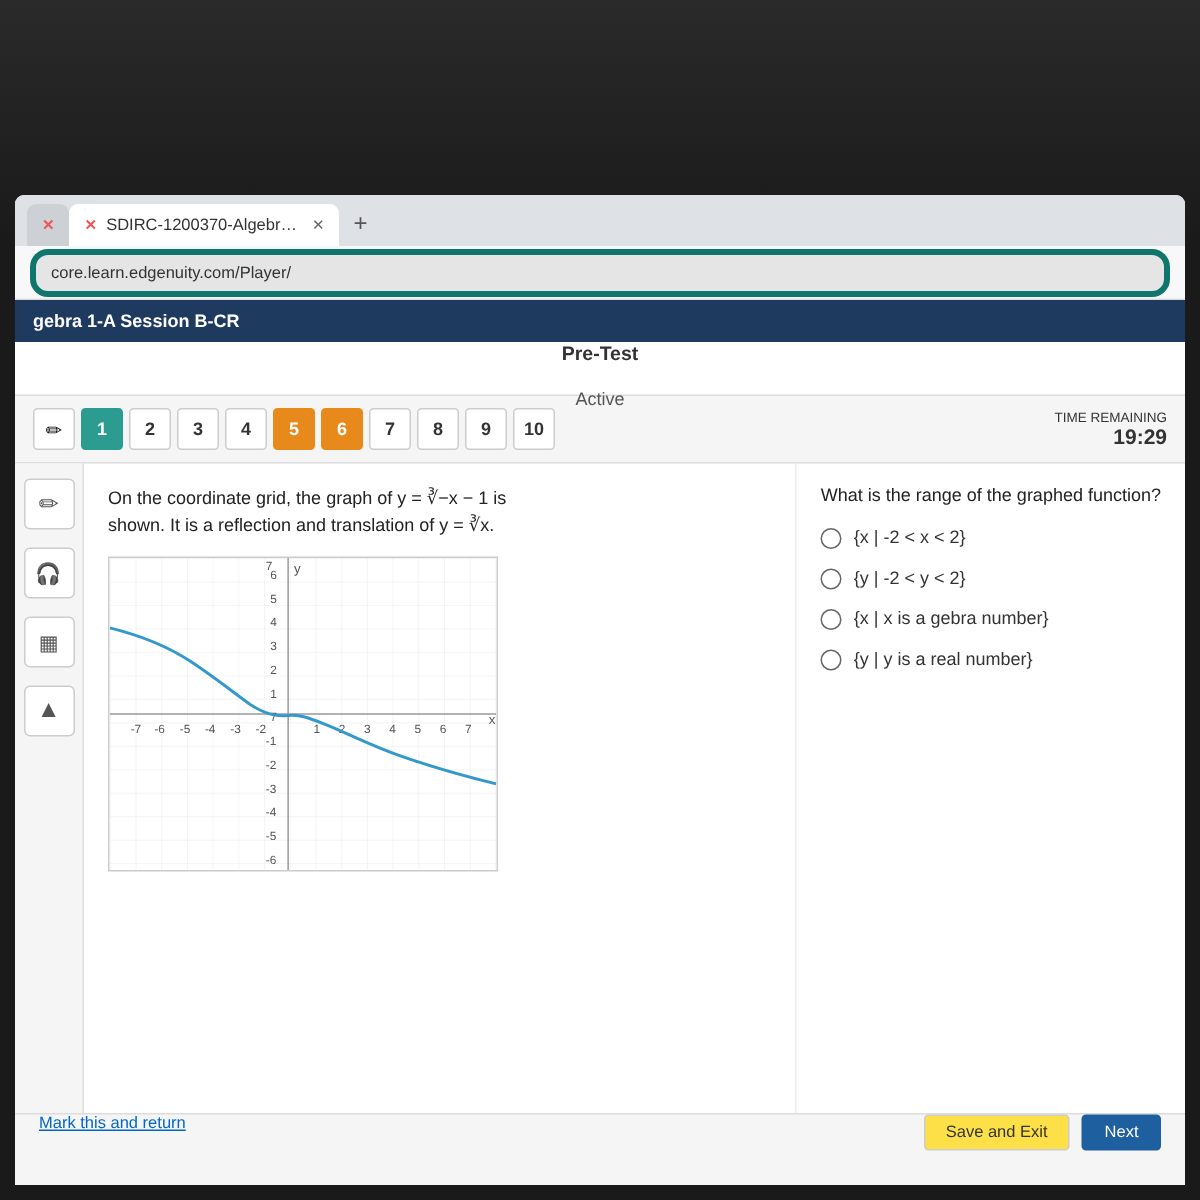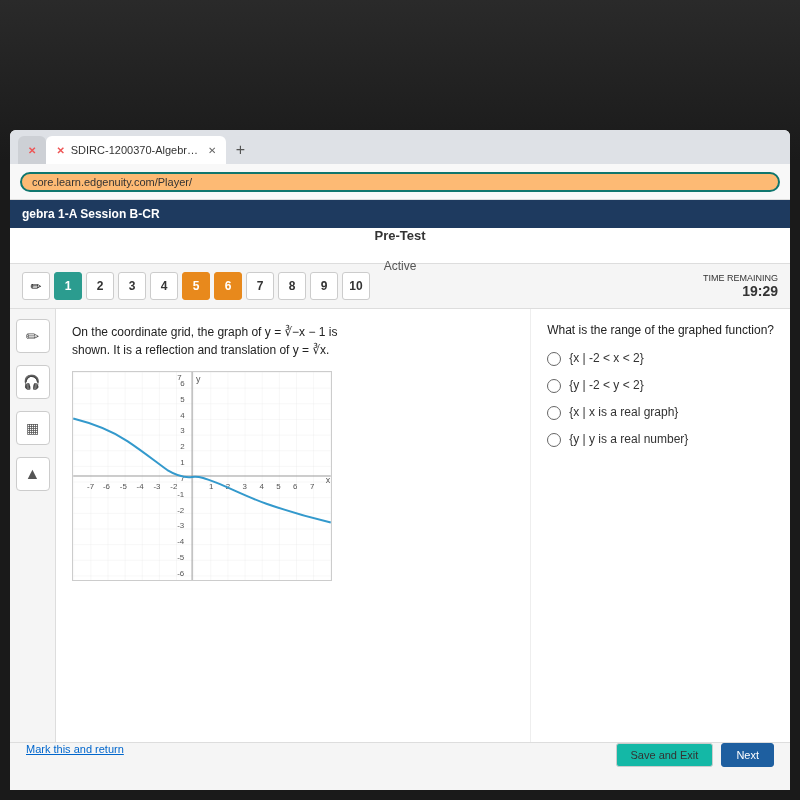--- a/index.html
+++ b/index.html
@@ -91,27 +91,27 @@
       height: 36px;
       display: flex;
       align-items: center;
       padding: 0 10px;
       border-bottom: 1px solid #ddd;
       gap: 8px;
     }
 
     .address-input {
       flex: 1;
-      height: 20px;
-      border: 2px solid #0f766e;
+      height: 32px;
+      border: 4px solid #0f766e;
       border-radius: 12px;
       padding: 0 10px;
       font-size: 11px;
       color: #333;
-      background: #fdba74;
+      background: #e5e5e5;
     }
 
     
     .bookmarks-bar {
       background: #f8f8f8;
       height: 28px;
       display: flex;
       align-items: center;
       padding: 0 10px;
       border-bottom: 1px solid #e0e0e0;
@@ -361,21 +361,21 @@
 
     .bottom-btn {
       padding: 5px 14px;
       border-radius: 3px;
       font-size: 11px;
       cursor: pointer;
       border: 1px solid #ccc;
     }
 
     .btn-white {
-      background: #14b8a6;
+      background: #fde047;
       color: #333;
     }
 
     .btn-blue {
       background: #1e5fa0;
       color: #fff;
       border-color: #1e5fa0;
     }
   </style>
 </head>
@@ -534,21 +534,21 @@
         <div class="radio-option">
           <div class="radio-circle"></div>
           <span class="option-text">{x | -2 &lt; x &lt; 2}</span>
         </div>
         <div class="radio-option">
           <div class="radio-circle"></div>
           <span class="option-text">{y | -2 &lt; y &lt; 2}</span>
         </div>
         <div class="radio-option">
           <div class="radio-circle"></div>
-          <span class="option-text">{x | x is a real graph}</span>
+          <span class="option-text">{x | x is a gebra number}</span>
         </div>
         <div class="radio-option">
           <div class="radio-circle"></div>
           <span class="option-text">{y | y is a real number}</span>
         </div>
       </div>
 
     </div>
 
     <div class="bottom-bar">

